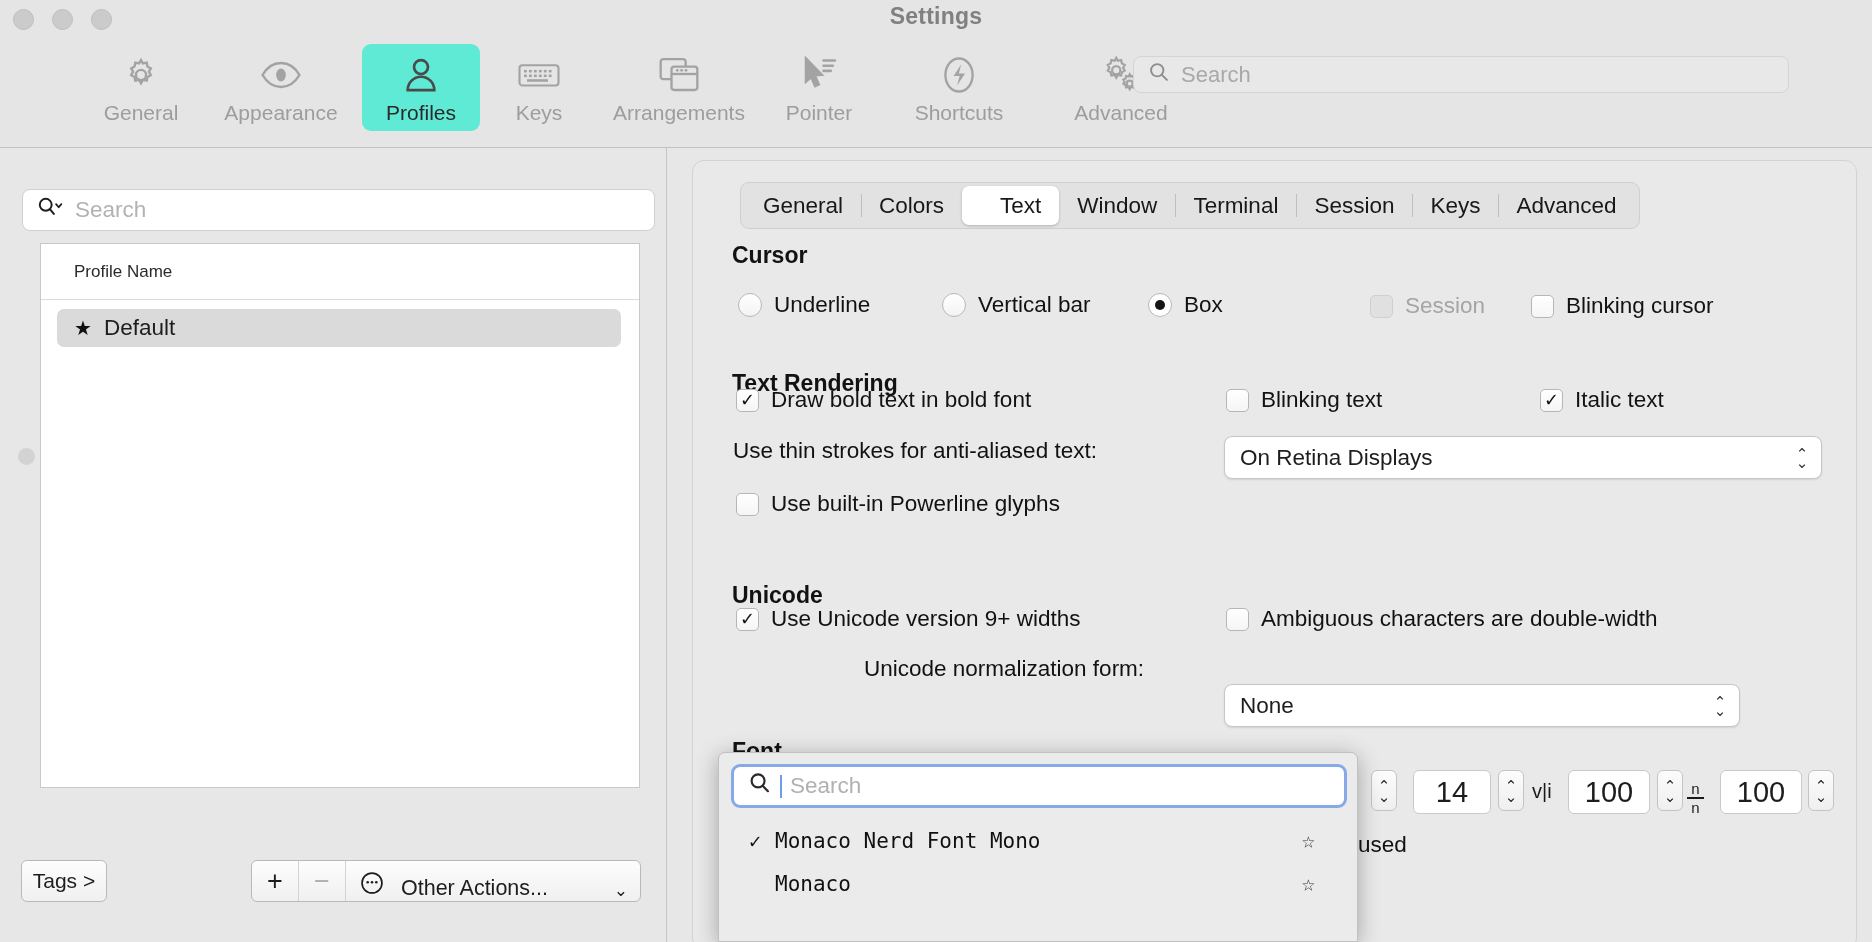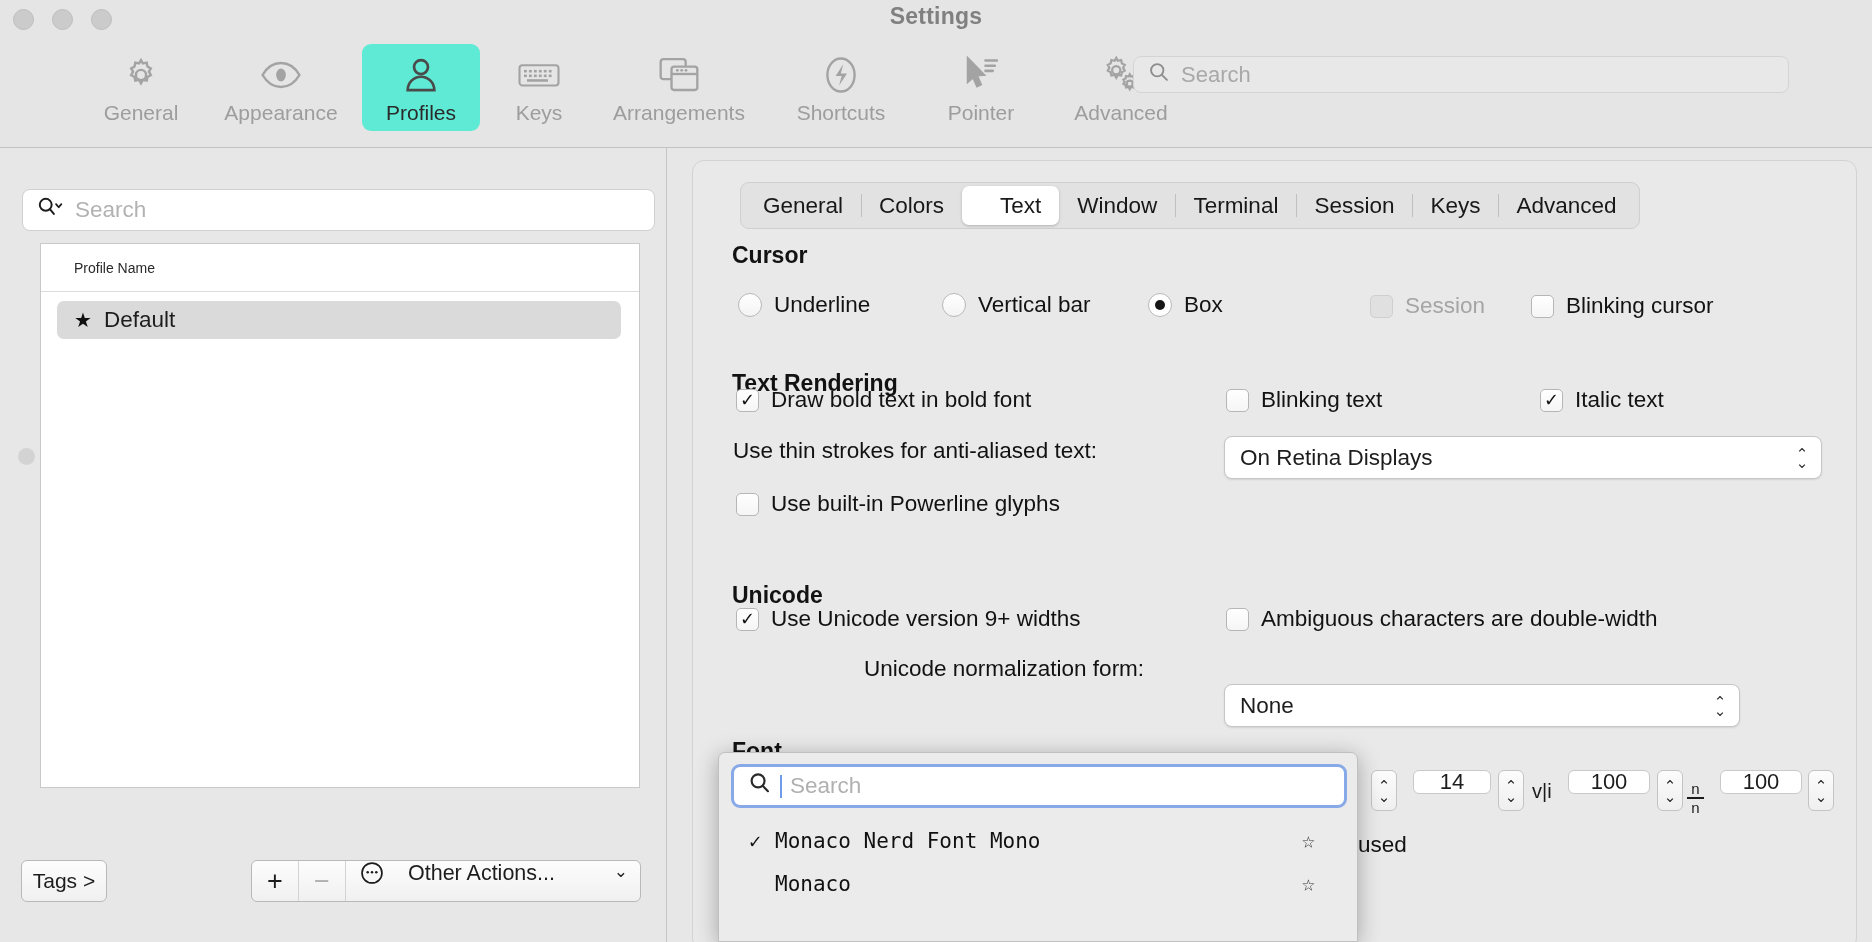--- a/index.html
+++ b/index.html
@@ -139,26 +139,26 @@
   .side-search .ph { color: #b2b2b2; font-size: 22.5px; }
   .profile-table {
     position: absolute;
     left: 40px; top: 95px;
     width: 600px; height: 545px;
     background: #ffffff;
     border: 1px solid #c9c9c9;
     box-sizing: border-box;
   }
   .pt-head {
-    height: 48px;
+    height: 56px;
     border-bottom: 1px solid #dcdcdc;
     display: flex;
     align-items: center;
     padding-left: 33px;
-    font-size: 14px;
+    font-size: 17px;
     color: #2a2a2a;
     box-sizing: border-box;
   }
   .pt-row {
     margin: 9px 18px 0 16px;
     height: 38px;
     border-radius: 7px;
     display: flex;
     align-items: center;
     padding-left: 17px;
@@ -207,23 +207,23 @@
     width: 46px;
     display: flex; align-items: center; justify-content: center;
     font-size: 27px;
     border-right: 1px solid #d3d3d3;
     cursor: default;
     color: #1d1d1d;
   }
   .seg.dim { color: #b0b0b0; }
   .seg-actions {
     width: 294px;
-    display: flex; align-items: flex-start;
+    display: flex; align-items: flex-end;
     padding: 0 12px 0 14px;
-    gap: 24px;
+    gap: 17px;
     font-size: 21.5px;
     cursor: default;
     box-sizing: border-box;
   }
   .seg-actions .chev { margin-left: auto; font-size: 17px; }
 
   
   .content {
     position: absolute;
     left: 692px; top: 160px;
@@ -342,26 +342,26 @@
   .popup .val { flex: 1; white-space: nowrap; overflow: hidden; }
   .updown {
     width: 14px;
     display: flex; flex-direction: column; align-items: center;
     line-height: 9px;
     font-size: 15px;
     color: #2b2b2b;
   }
 
   .numfield {
-    height: 24px;
+    height: 44px;
     background: #ffffff;
     border: 1px solid #c9c9c9;
     box-sizing: border-box;
     display: flex; align-items: center; justify-content: center;
-    font-size: 22px;
+    font-size: 29px;
   }
   .stepper {
     width: 26px; height: 41px;
     background: linear-gradient(#fcfcfc, #efefef);
     border: 1px solid #c4c4c4;
     border-radius: 6px;
     box-sizing: border-box;
     display: flex; flex-direction: column;
     align-items: center; justify-content: center;
     line-height: 11px;
@@ -520,38 +520,38 @@
             <g fill="currentColor" stroke="none">
               <circle cx="11" cy="8.2" r=".85"></circle>
                 <circle cx="13.6" cy="8.2" r=".85"></circle>
                 <circle cx="16.2" cy="8.2" r=".85"></circle>
             </g>
           </svg>
         </div>
         <div class="tblabel">Arrangements</div>
       </div>
 
+      <div class="tbtab">
+        <div class="tbicon">
+          <svg width="38" height="38" viewBox="0 0 22 22" fill="none" stroke="currentColor" stroke-width="1.5">
+            <path d="M3.5 1.6l9 9.2-4 .35 2.3 5.3-2 .95-2.3-5.3-3 2.6z" fill="currentColor"></path>
+            <path d="M13.6 2.6h6.6M13.6 5.6h5.4M13.6 8.6h4.2" stroke-linecap="round"></path>
+          </svg>
+        </div>
+        <div class="tblabel">Pointer</div>
+      </div>
+
       <div class="tbtab w-wide">
         <div class="tbicon">
           <svg width="38" height="38" viewBox="0 0 20 24" fill="none" stroke="currentColor" stroke-width="1.5">
             <ellipse cx="10" cy="12" rx="8.6" ry="10.4"></ellipse>
             <path d="M11.4 5.2L6.6 12.6h3.8l-1.6 6 5-7.6h-3.9z" fill="currentColor" stroke="none"></path>
           </svg>
         </div>
         <div class="tblabel">Shortcuts</div>
-      </div>
-
-      <div class="tbtab">
-        <div class="tbicon">
-          <svg width="38" height="38" viewBox="0 0 22 22" fill="none" stroke="currentColor" stroke-width="1.5">
-            <path d="M3.5 1.6l9 9.2-4 .35 2.3 5.3-2 .95-2.3-5.3-3 2.6z" fill="currentColor"></path>
-            <path d="M13.6 2.6h6.6M13.6 5.6h5.4M13.6 8.6h4.2" stroke-linecap="round"></path>
-          </svg>
-        </div>
-        <div class="tblabel">Pointer</div>
       </div>
 
       <div class="tbtab w-wide">
         <div class="tbicon">
           <svg width="42" height="38" viewBox="0 0 26 24" fill="none" stroke="currentColor" stroke-width="1.4">
             <circle cx="10" cy="9" r="2.6"></circle>
             <path d="M10 1.2l1 1.8 2.1-.45.45 2.1 1.8 1-1 1.8 1 1.8-1.8 1-.45 2.1-2.1-.45-1 1.8-1-1.8-2.1.45-.45-2.1-1.8-1 1-1.8-1-1.8 1.8-1 .45-2.1 2.1.45z"></path>
             <circle cx="18.5" cy="17.5" r="1.9"></circle>
             <path d="M18.5 11.6l.75 1.35 1.55-.33.33 1.55 1.35.75-.75 1.35.75 1.35-1.35.75-.33 1.55-1.55-.33-.75 1.35-.75-1.35-1.55.33-.33-1.55-1.35-.75.75-1.35-.75-1.35 1.35-.75.33-1.55 1.55.33z"></path>
           </svg>

